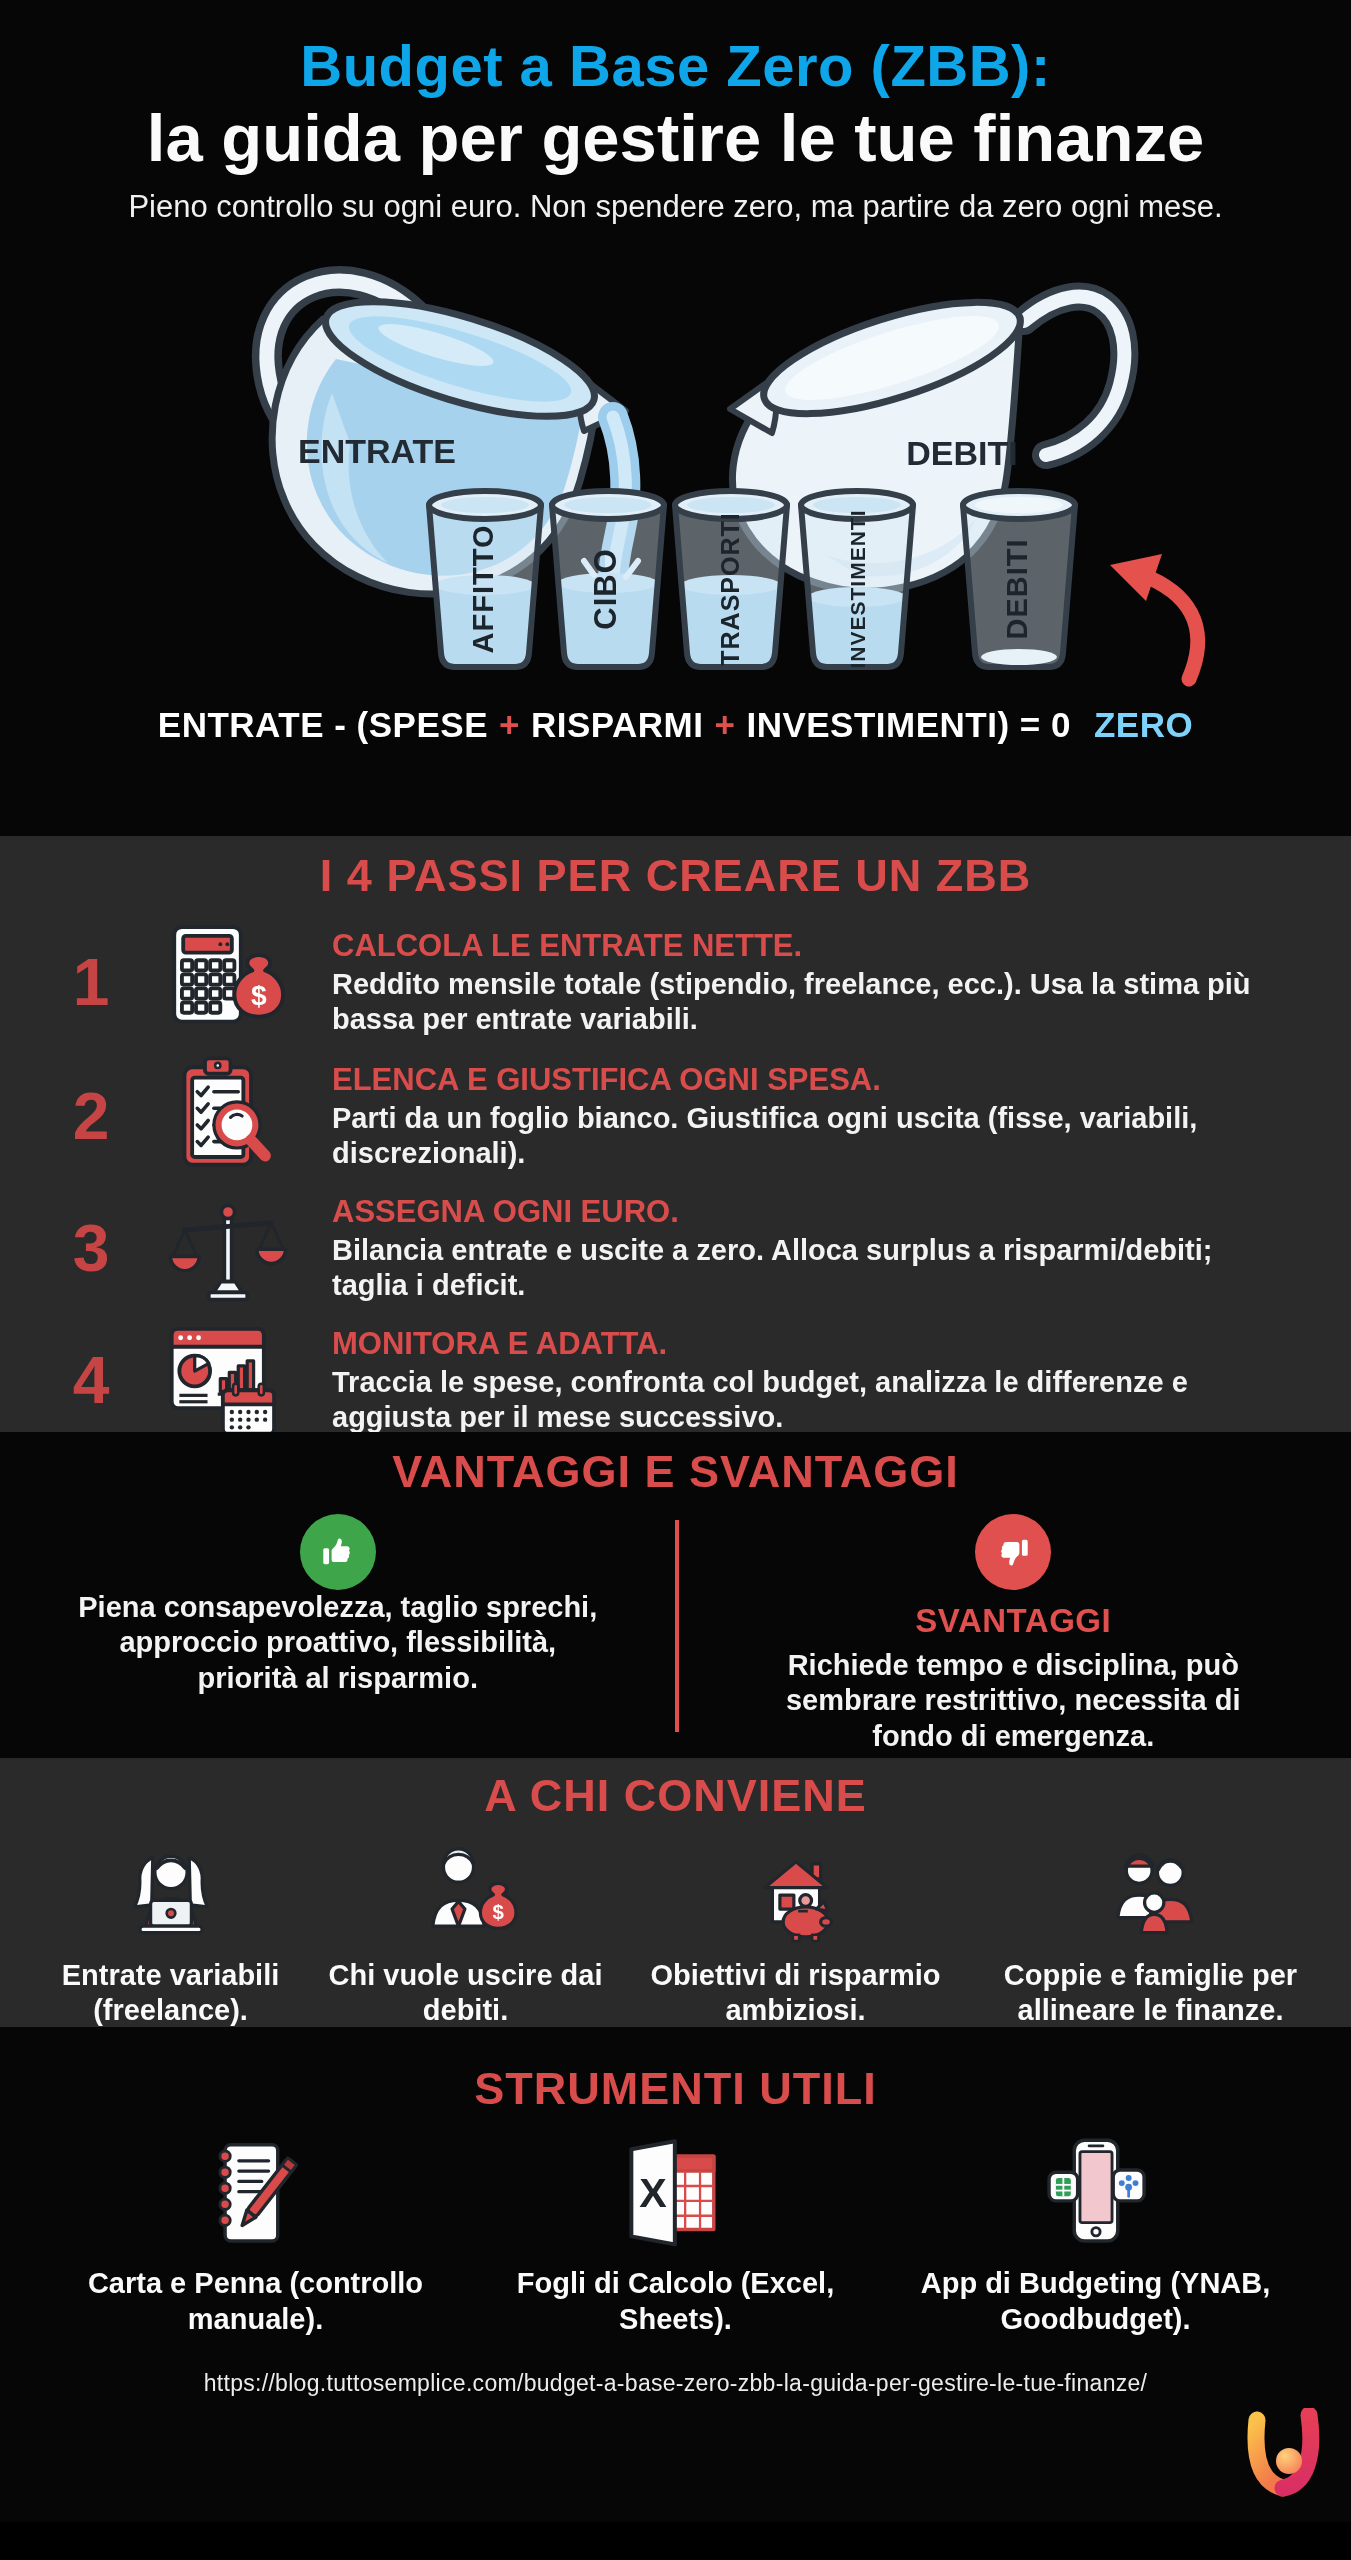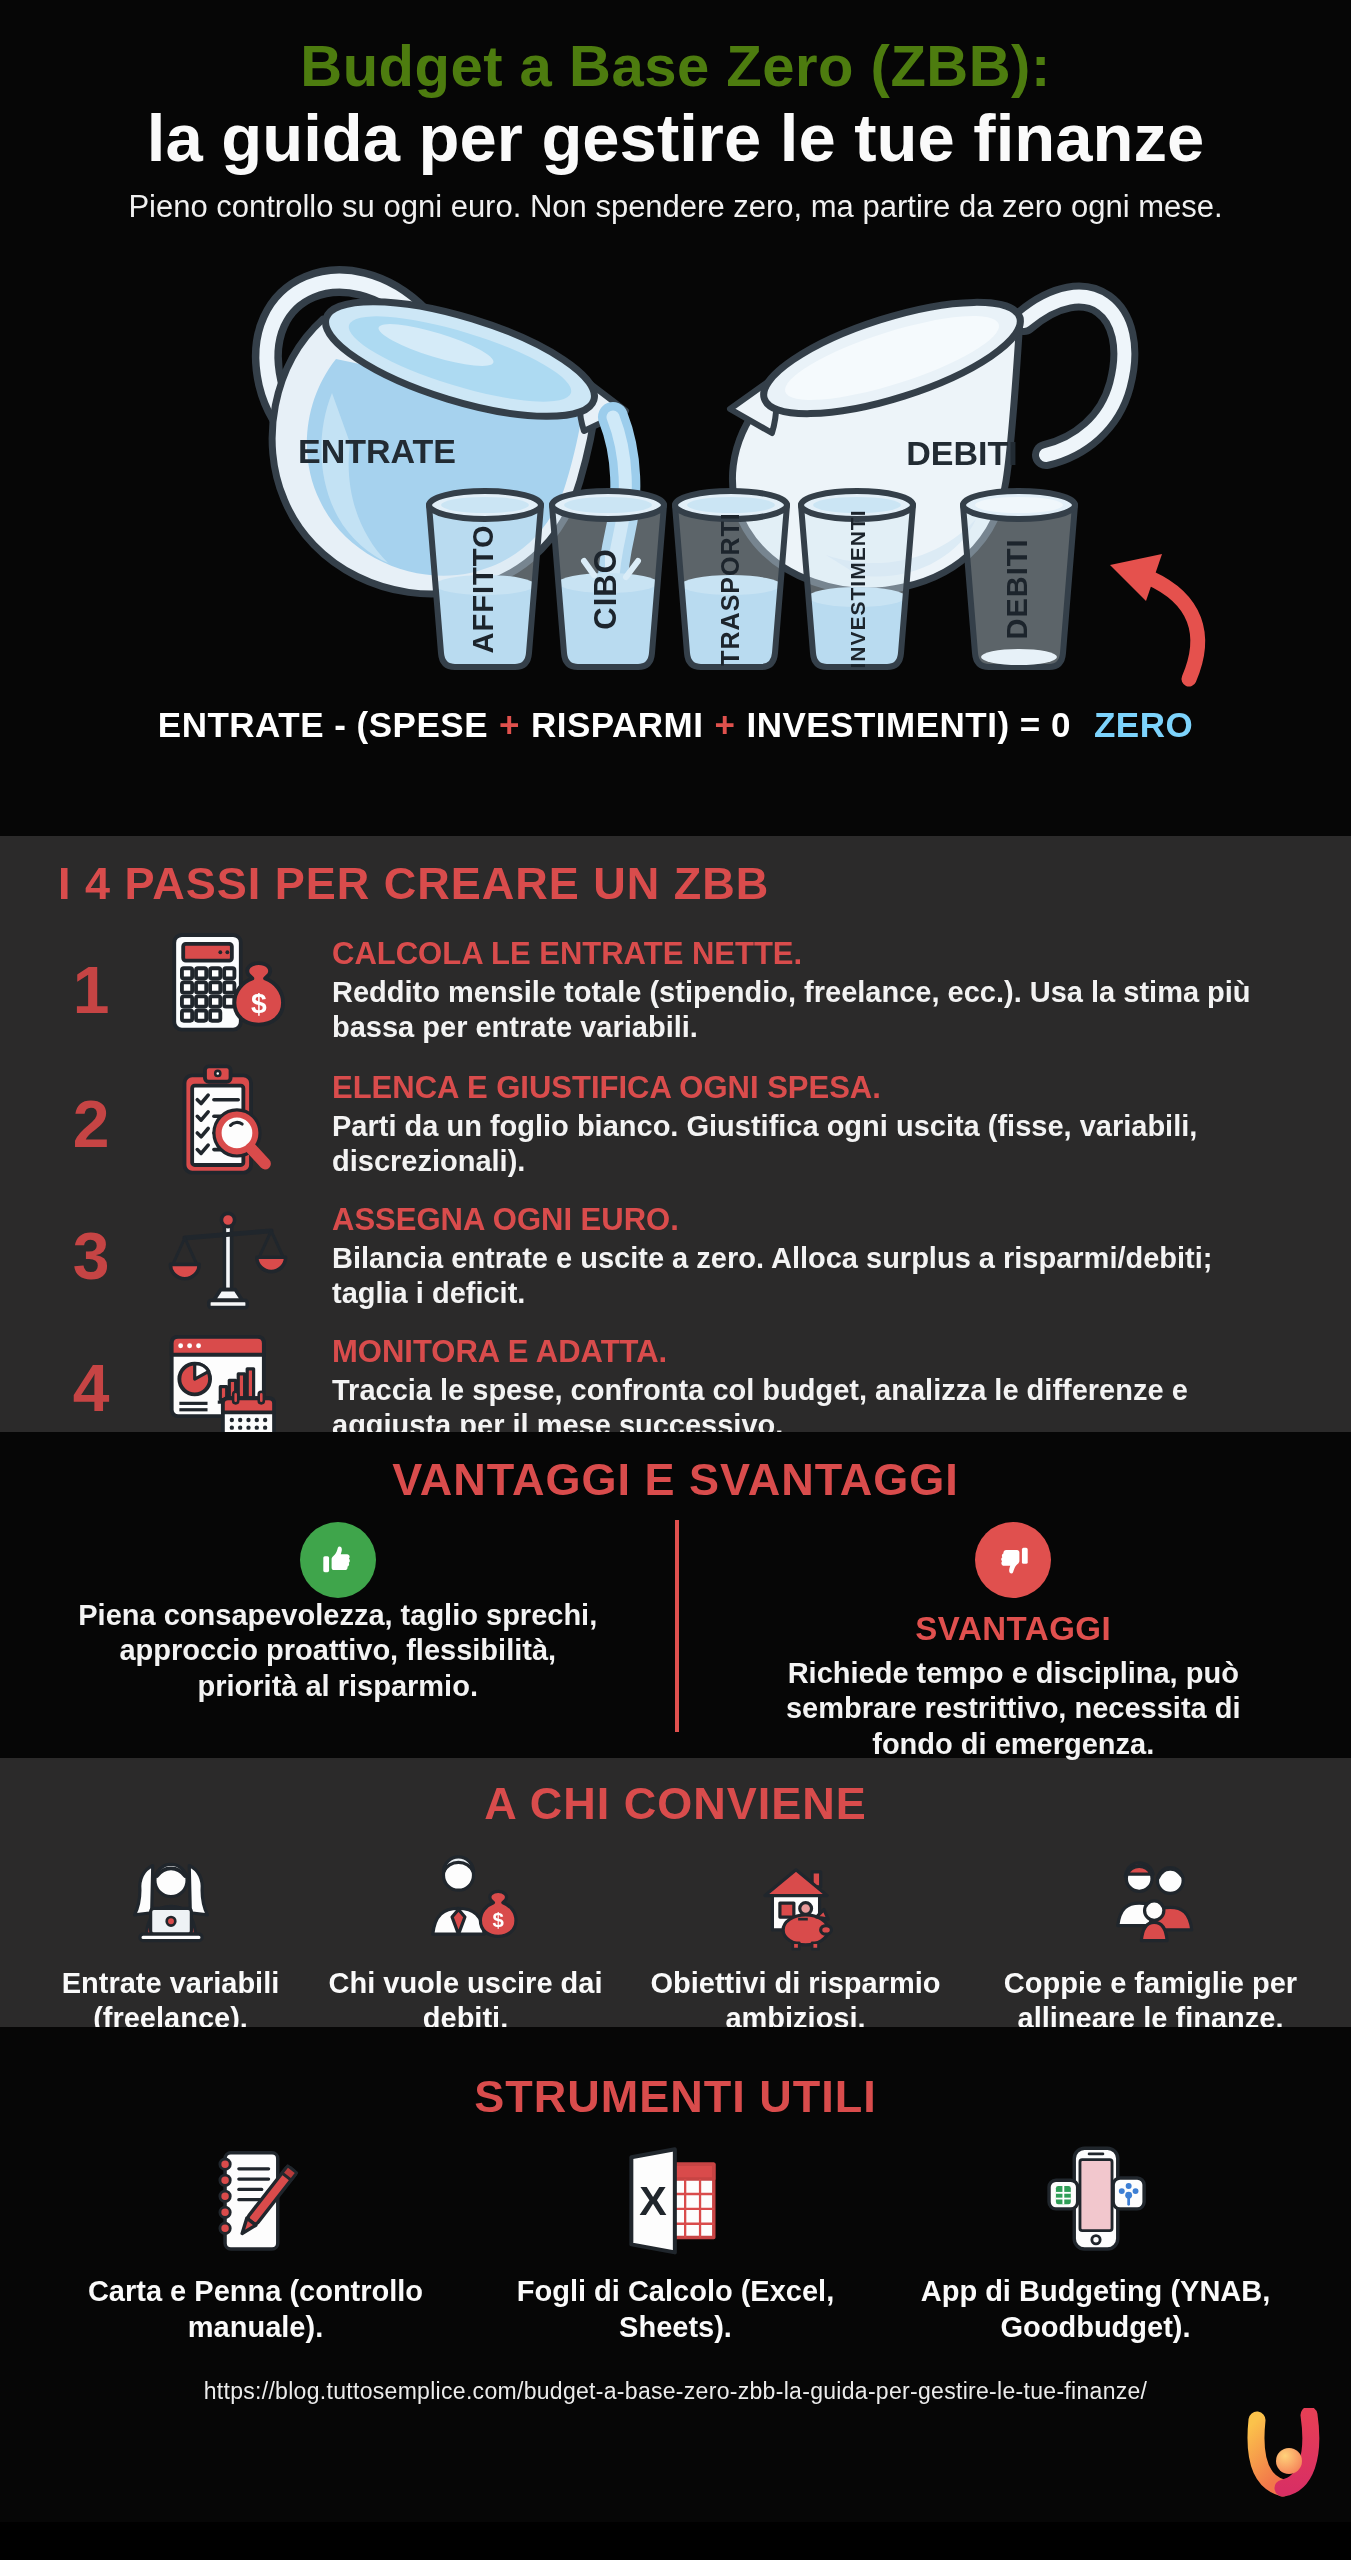--- a/index.html
+++ b/index.html
@@ -2,30 +2,30 @@
 <html><head>
 <meta charset="utf-8">
 <style>
   html,body{margin:0;padding:0;background:#000;}
   body{width:1351px;height:2560px;font-family:"Liberation Sans",sans-serif;overflow:hidden;position:relative;}
   .sec{width:100%;box-sizing:border-box;}
   .sec-dark{background:#060606;}
   .sec-panel{background:#2b2a2a;}
   
   #sec-header{height:836px;text-align:center;padding-top:34px;}
-  .title-accent{color:#4d7c0f;font-size:58px;font-weight:bold;line-height:1.12;margin:0;letter-spacing:.5px;}
+  .title-accent{color:#0ea5e9;font-size:58px;font-weight:bold;line-height:1.12;margin:0;letter-spacing:.5px;}
   .title-main{color:#fafafa;font-size:67px;font-weight:bold;line-height:1.1;margin:2px 0 0;}
   .subtitle{color:#f0f0f0;font-size:31px;font-weight:normal;margin:14px 0 0;}
   .illustration-svg{display:block;margin:8px auto 0;}
   .formula{display:flex;justify-content:center;align-items:baseline;gap:11px;color:#fff;font-size:35px;font-weight:bold;margin-top:2px;letter-spacing:.5px;}
   .formula .op{color:#e0514d;}
   .formula .zero{color:#7dd3fc;margin-left:12px;}
   
   #sec-steps{height:596px;padding:14px 58px 0;}
-  .section-title{color:#d94c4c;font-size:45px;font-weight:bold;margin:8px 0 16px;letter-spacing:1px;}
+  .section-title{color:#d94c4c;font-size:45px;font-weight:bold;text-align:center;margin:0 0 16px;letter-spacing:1px;}
   .step{display:grid;grid-template-columns:66px 168px 1fr;column-gap:20px;align-items:center;margin-bottom:6px;min-height:124px;}
   .step-number{color:#c64444;font-size:66px;font-weight:bold;text-align:center;line-height:1;}
   .step-icon{justify-self:center;}
   .step-heading{color:#d94c4c;font-size:31px;font-weight:bold;margin:0 0 3px;}
   .step-body{color:#f3f3f3;font-size:29px;font-weight:bold;line-height:1.2;margin:0;max-width:980px;}
   
   #sec-proscons{height:326px;text-align:center;padding-top:14px;position:relative;}
   .pc-wrap{display:flex;margin-top:10px;}
   .pc-col{width:50%;}
   .pc-divider{position:absolute;left:675px;top:88px;width:4px;height:212px;background:#e0504e;}

